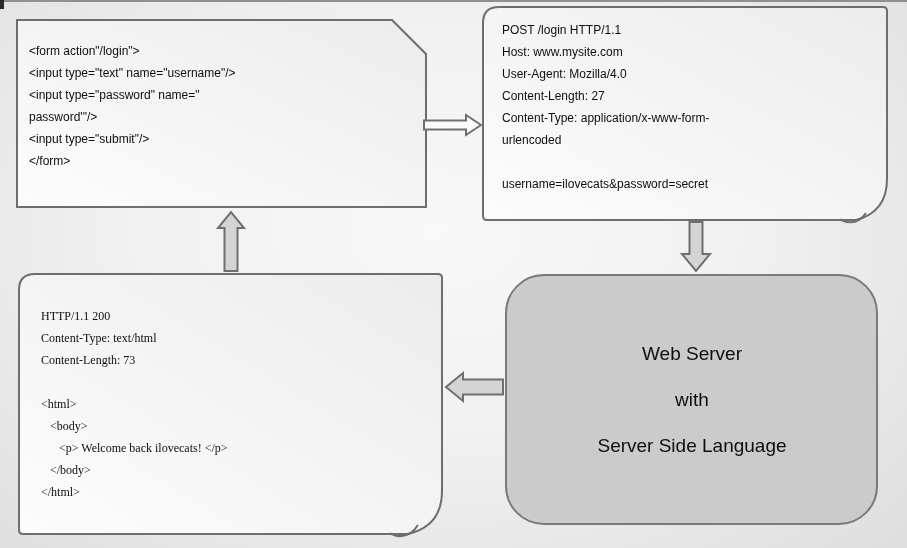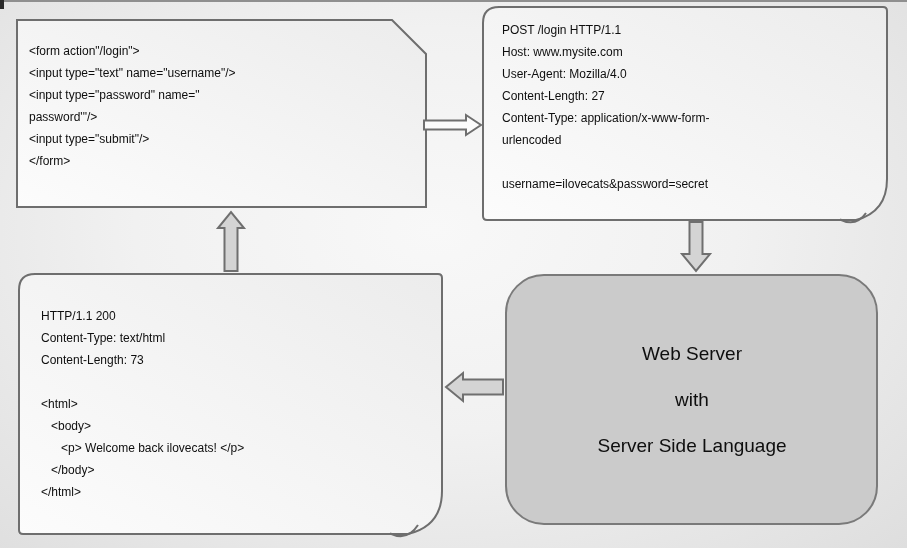--- a/index.html
+++ b/index.html
@@ -15,21 +15,21 @@
   .box{position:absolute;}
   .box > svg{position:absolute;left:0;top:0;overflow:visible;}
   .box-text{
     position:relative;
     color:#0e0e0e;
     font-size:12px;line-height:22px;
     white-space:pre-wrap;
   }
   .card-text{padding:21px 10px 0 13px;}
   .request-text{padding:13px 14px 0 20px;}
-  .response-text{padding:32px 14px 0 23px;}
+  .response-text{padding:32px 14px 0 23px;font-family:Liberation Serif, serif;}
   .server-box{display:flex;align-items:center;justify-content:center;}
   .server-text{
     position:relative;text-align:center;
     font-size:19px;line-height:23px;color:#0e0e0e;white-space:pre-wrap;
   }
   .arrow{position:absolute;overflow:visible;}
 </style>
 </head>
 <body>
 

